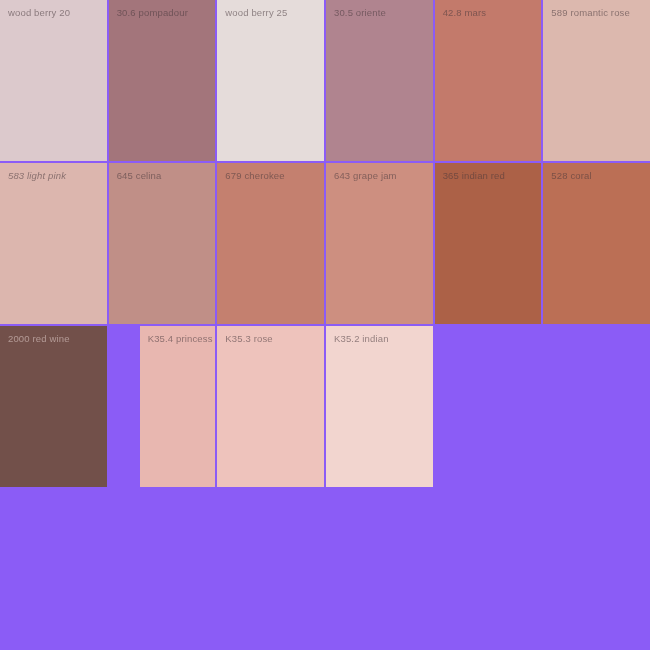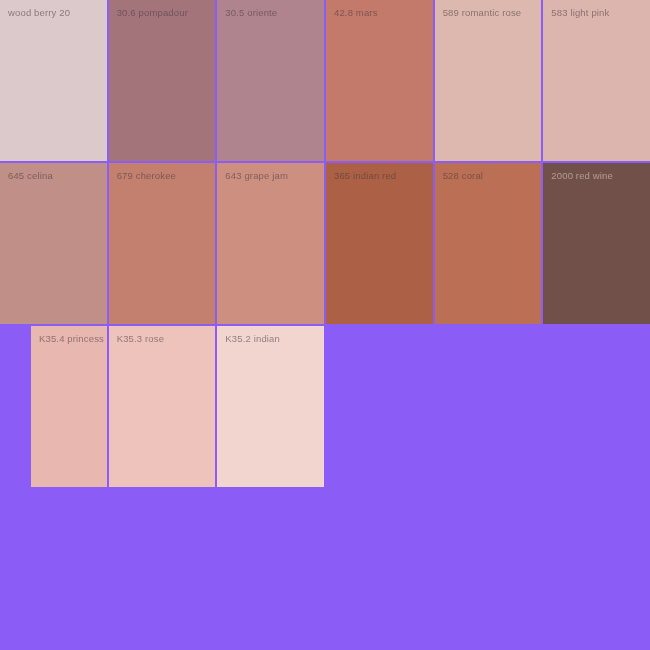--- a/index.html
+++ b/index.html
@@ -47,30 +47,33 @@
 </head>
 <body>
 
 <div id="palette-grid" style="grid-template-columns: repeat(6, 1fr); grid-template-rows: repeat(4, 1fr); background: #8b5cf6;">
     <div class="swatch" style="background: rgb(220, 201, 204);">
       <span class="swatch-label">wood berry 20</span>
     </div>
     <div class="swatch" style="background: rgb(163, 117, 123);">
       <span class="swatch-label">30.6 pompadour</span>
     </div>
+    <div class="swatch" style="background: rgb(229, 220, 218);">
+      <span class="swatch-label">wood berry 25</span>
+    </div>
     <div class="swatch" style="background: rgb(176, 132, 143);">
       <span class="swatch-label">30.5 oriente</span>
     </div>
     <div class="swatch" style="background: rgb(195, 122, 107);">
       <span class="swatch-label">42.8 mars</span>
     </div>
     <div class="swatch" style="background: rgb(220, 184, 174);">
       <span class="swatch-label">589 romantic rose</span>
     </div>
-    <div class="swatch" style="background: rgb(220, 182, 174);">
+    <div class="swatch" style="background: rgb(220, 182, 174); font-style: italic;">
       <span class="swatch-label">583 light pink</span>
     </div>
     <div class="swatch" style="background: rgb(192, 143, 135);">
       <span class="swatch-label">645 celina</span>
     </div>
     <div class="swatch" style="background: rgb(196, 128, 111);">
       <span class="swatch-label">679 cherokee</span>
     </div>
     <div class="swatch" style="background: rgb(205, 143, 128);">
       <span class="swatch-label">643 grape jam</span>

